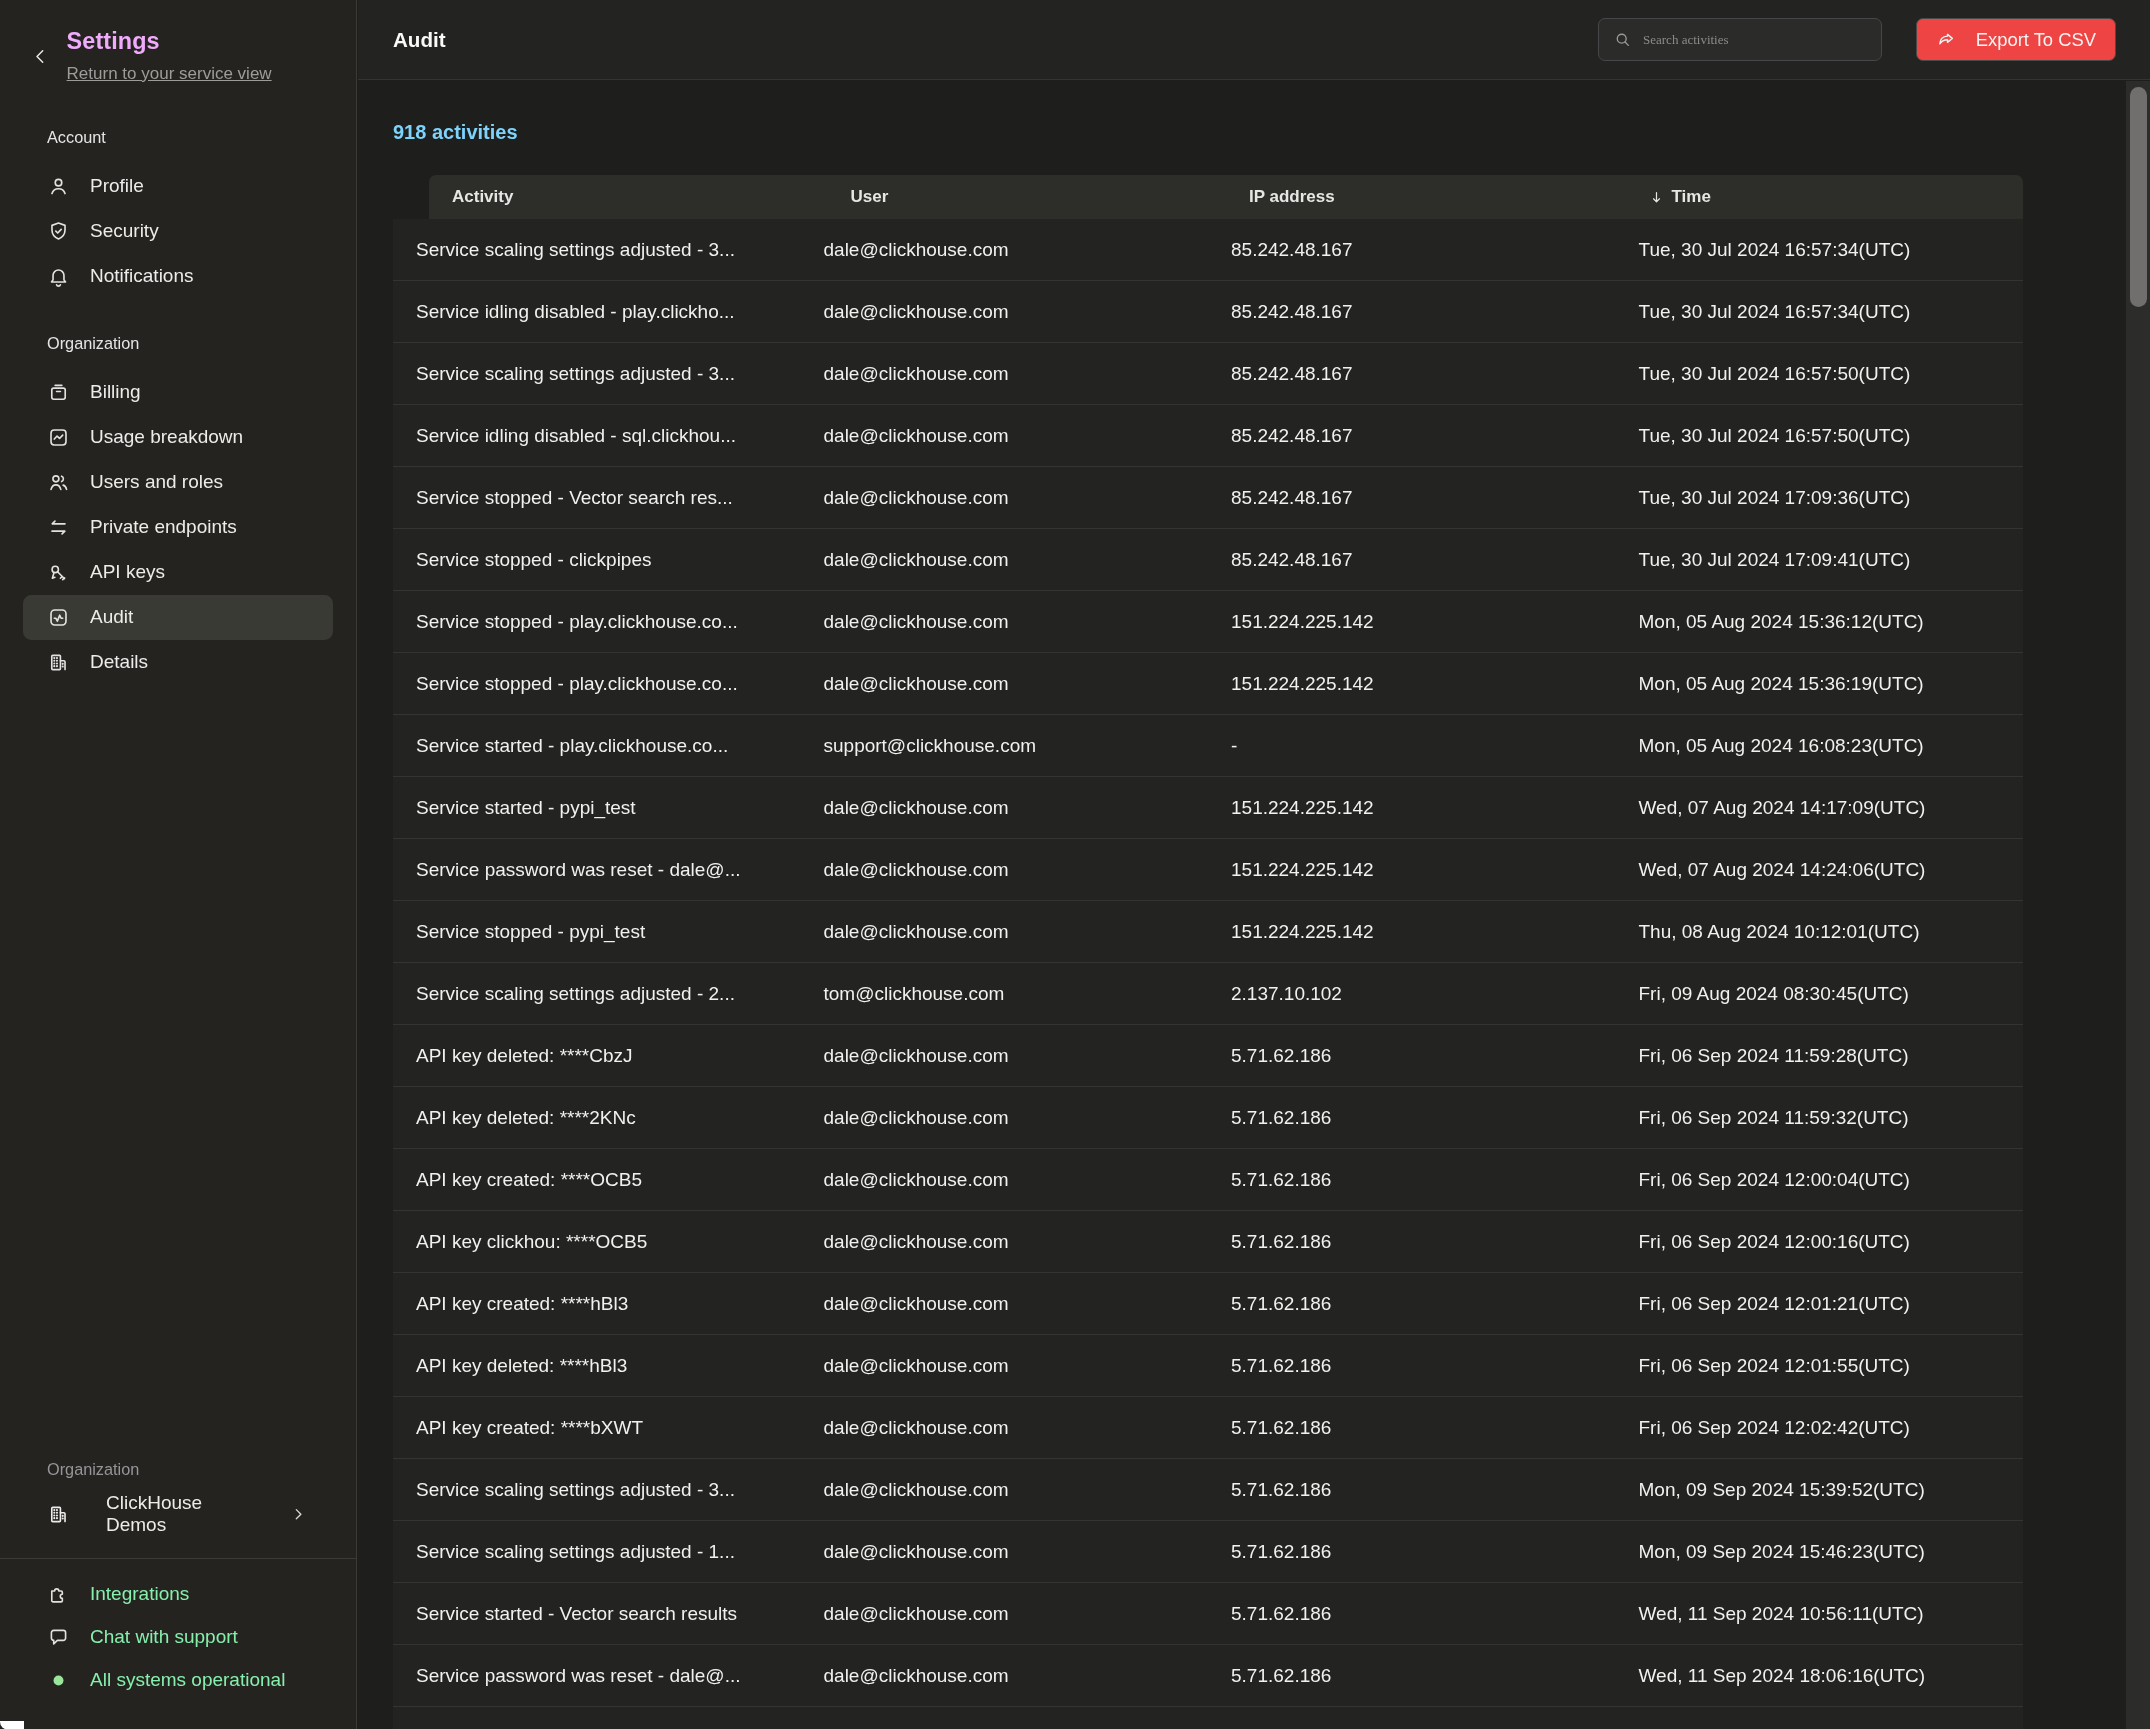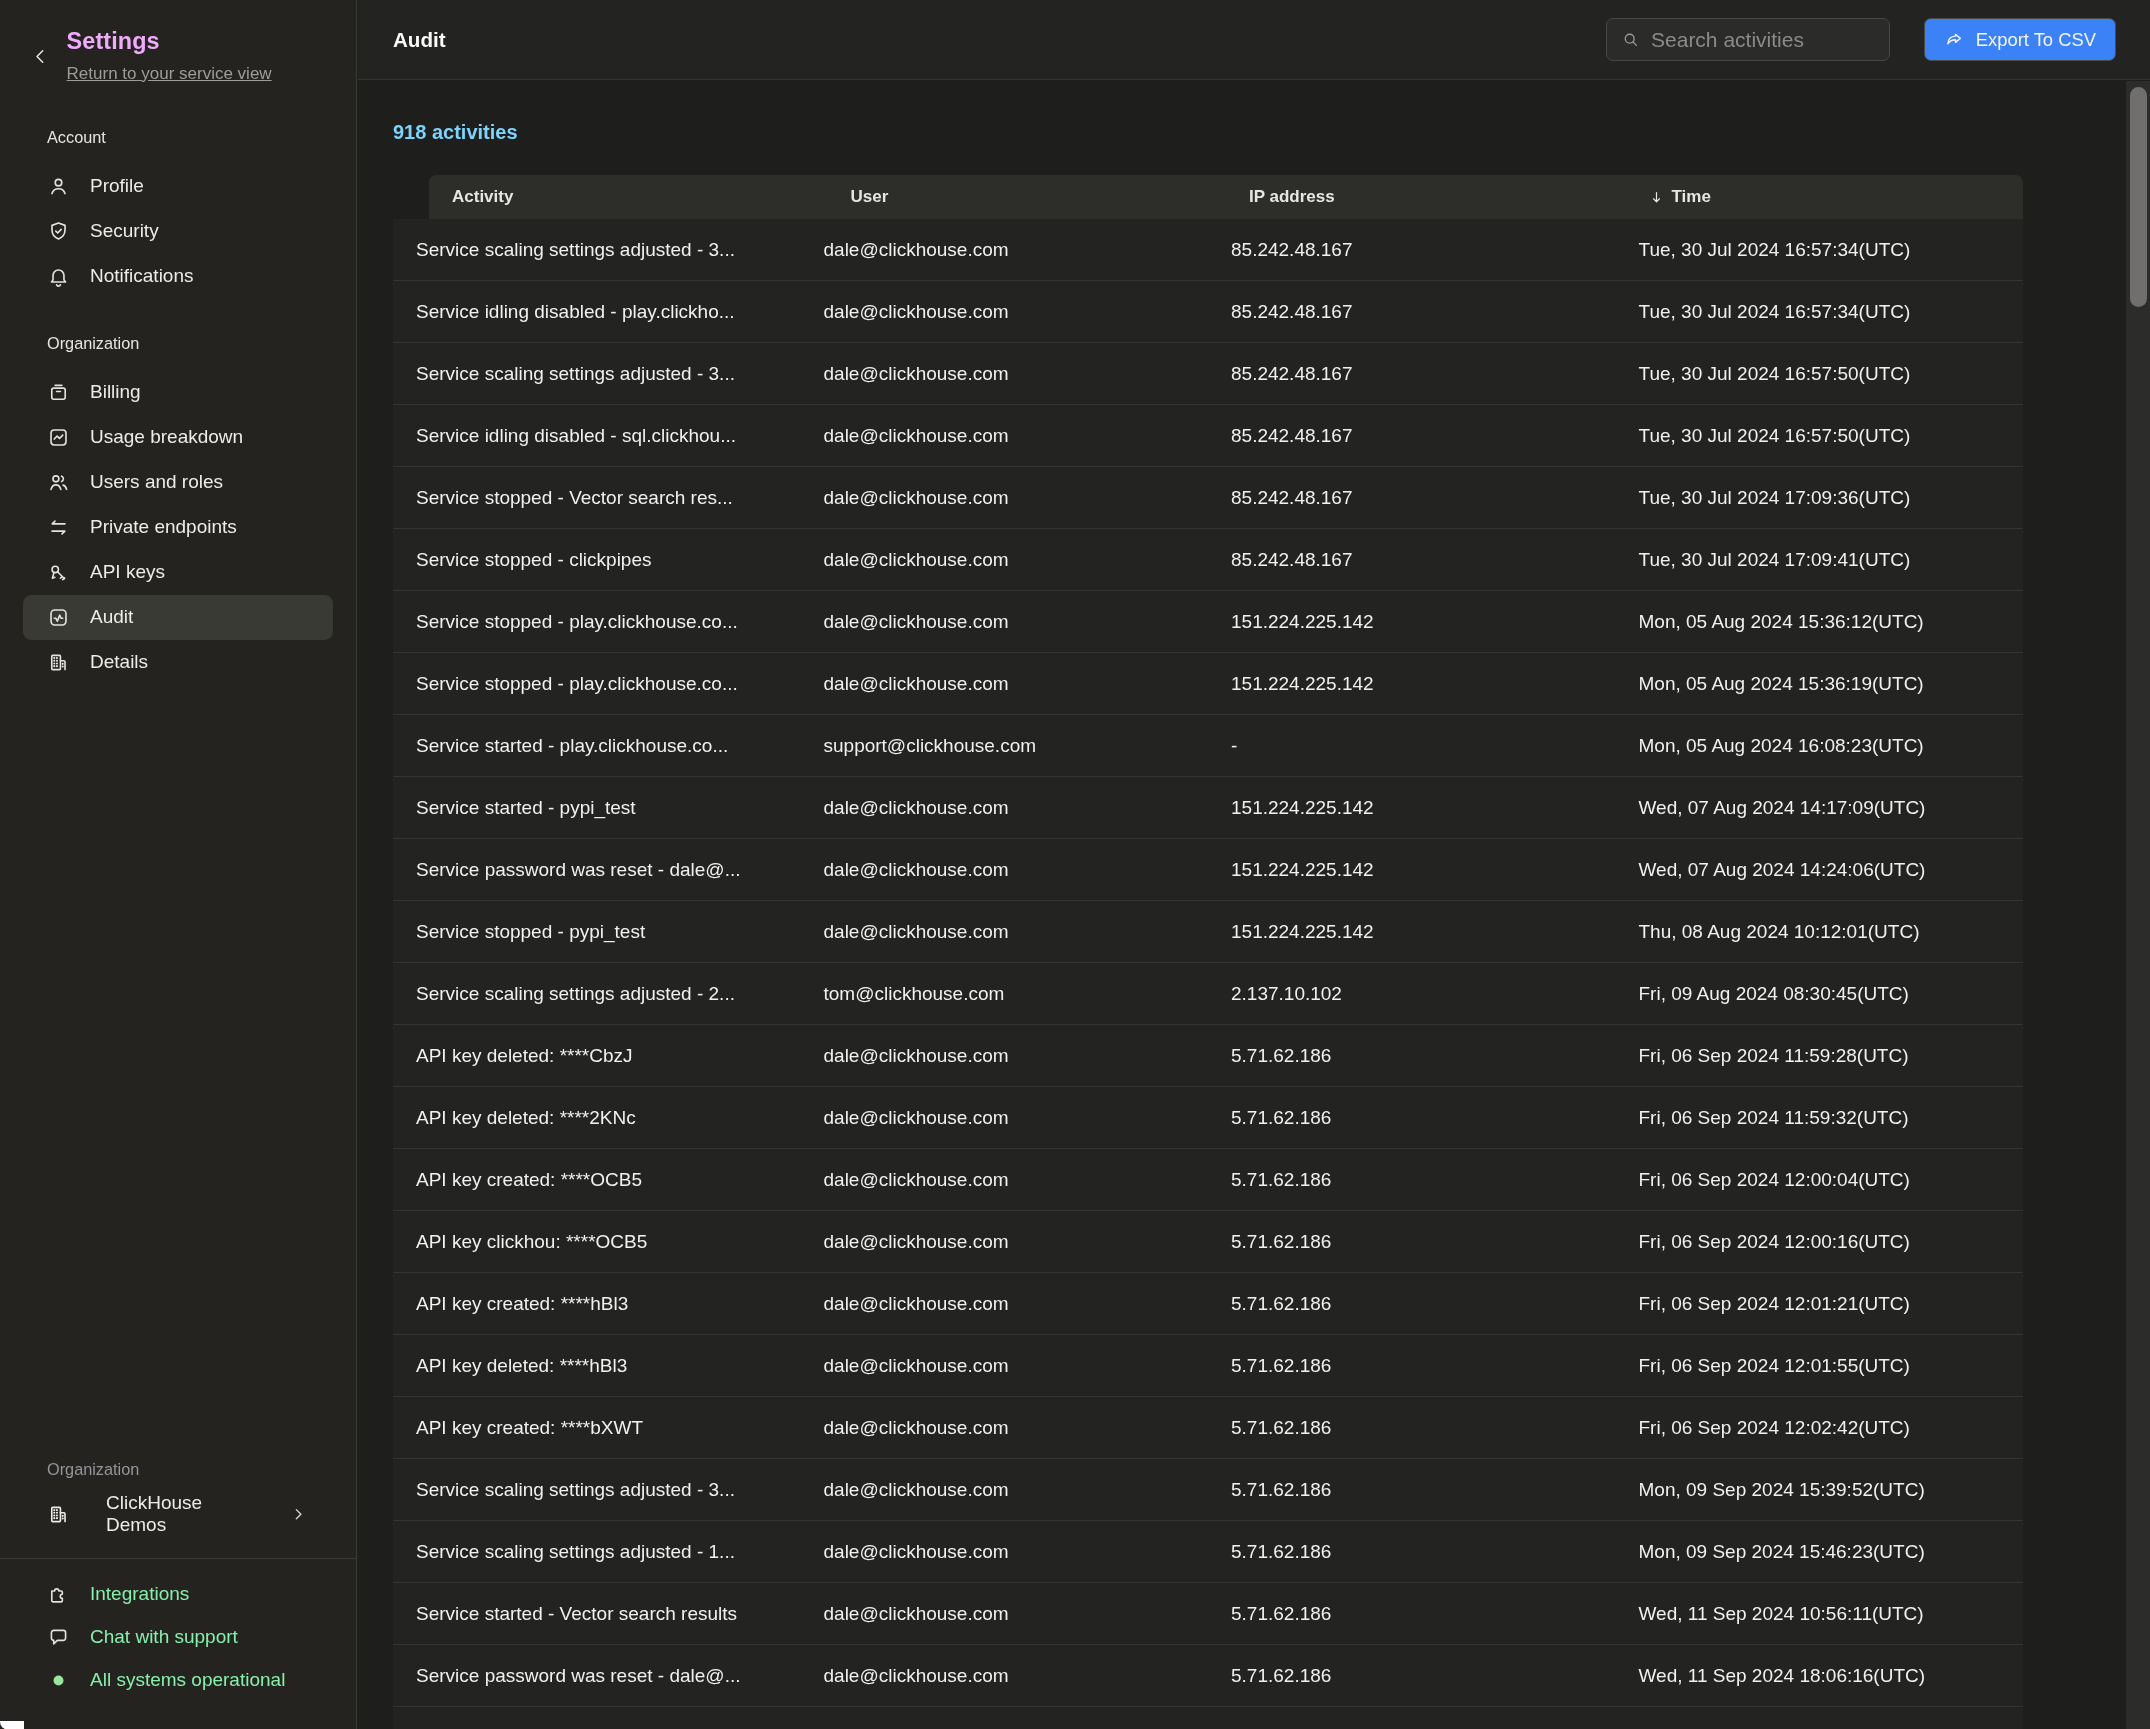--- a/index.html
+++ b/index.html
@@ -41,23 +41,23 @@
   .footer-item .ic-box{color:#e2e2e0;}
 
   
   .main{position:absolute;left:358px;top:0;right:0;bottom:0;background:var(--main-bg);}
   .topbar{height:80px;background:var(--topbar-bg);border-bottom:0.7px solid var(--row-border);display:flex;align-items:center;padding:0 35px;}
   .page-title{font-size:20.6px;font-weight:600;color:#fafaf8;}
   .topbar-right{margin-left:auto;display:flex;align-items:center;gap:34px;}
   .searchbox{display:flex;align-items:center;gap:11.3px;width:284px;height:43px;background:var(--input-bg);border:0.7px solid var(--input-border);border-radius:7px;padding:0 14px;}
   .searchbox .ic-box{width:19px;height:19px;flex-basis:19px;color:#9a9a98;}
   .searchbox .ic-box svg{width:19px;height:19px;}
-  .searchbox input{flex:1;background:transparent;border:none;outline:none;font-family:Liberation Sans, sans-serif;font-size:21px;color:#14b8a6;min-width:0;}
+  .searchbox input{flex:1;background:transparent;border:none;outline:none;font-family:Liberation Serif, serif;font-size:13px;color:#14b8a6;min-width:0;}
   .searchbox input::placeholder{color:#8b8b89;}
-  .export-btn{display:flex;align-items:center;gap:12px;height:43px;padding:0 19px;background:#3b82f6;border:0.7px solid #4a4a47;border-radius:7px;font-size:18.4px;font-weight:500;color:#f4f4f2;cursor:pointer;white-space:nowrap;}
+  .export-btn{display:flex;align-items:center;gap:20px;height:43px;padding:0 19px;background:#ef4444;border:0.7px solid #4a4a47;border-radius:7px;font-size:18.4px;font-weight:500;color:#f4f4f2;cursor:pointer;white-space:nowrap;}
   .export-btn .ic-box{width:20px;height:20px;flex-basis:20px;}
   .export-btn .ic-box svg{width:20px;height:20px;}
 
   .content{padding:0 35px;}
   .count-label{margin-top:40px;font-size:20px;font-weight:700;color:#7dd3fc;line-height:24px;}
   .audit-table{margin-top:31px;width:1630px;}
   .thead{display:grid;grid-template-columns:repeat(4,1fr);height:44px;background:var(--table-header-bg);border-radius:7px 7px 0 0;align-items:center;margin-left:36px;}
   .th{display:flex;align-items:center;gap:7px;padding-left:23px;font-size:17px;font-weight:600;color:#e6e6e4;cursor:pointer;}
   .th .th-ic{width:17px;height:17px;color:#e6e6e4;}
   .th .th-ic svg{width:17px;height:17px;}

